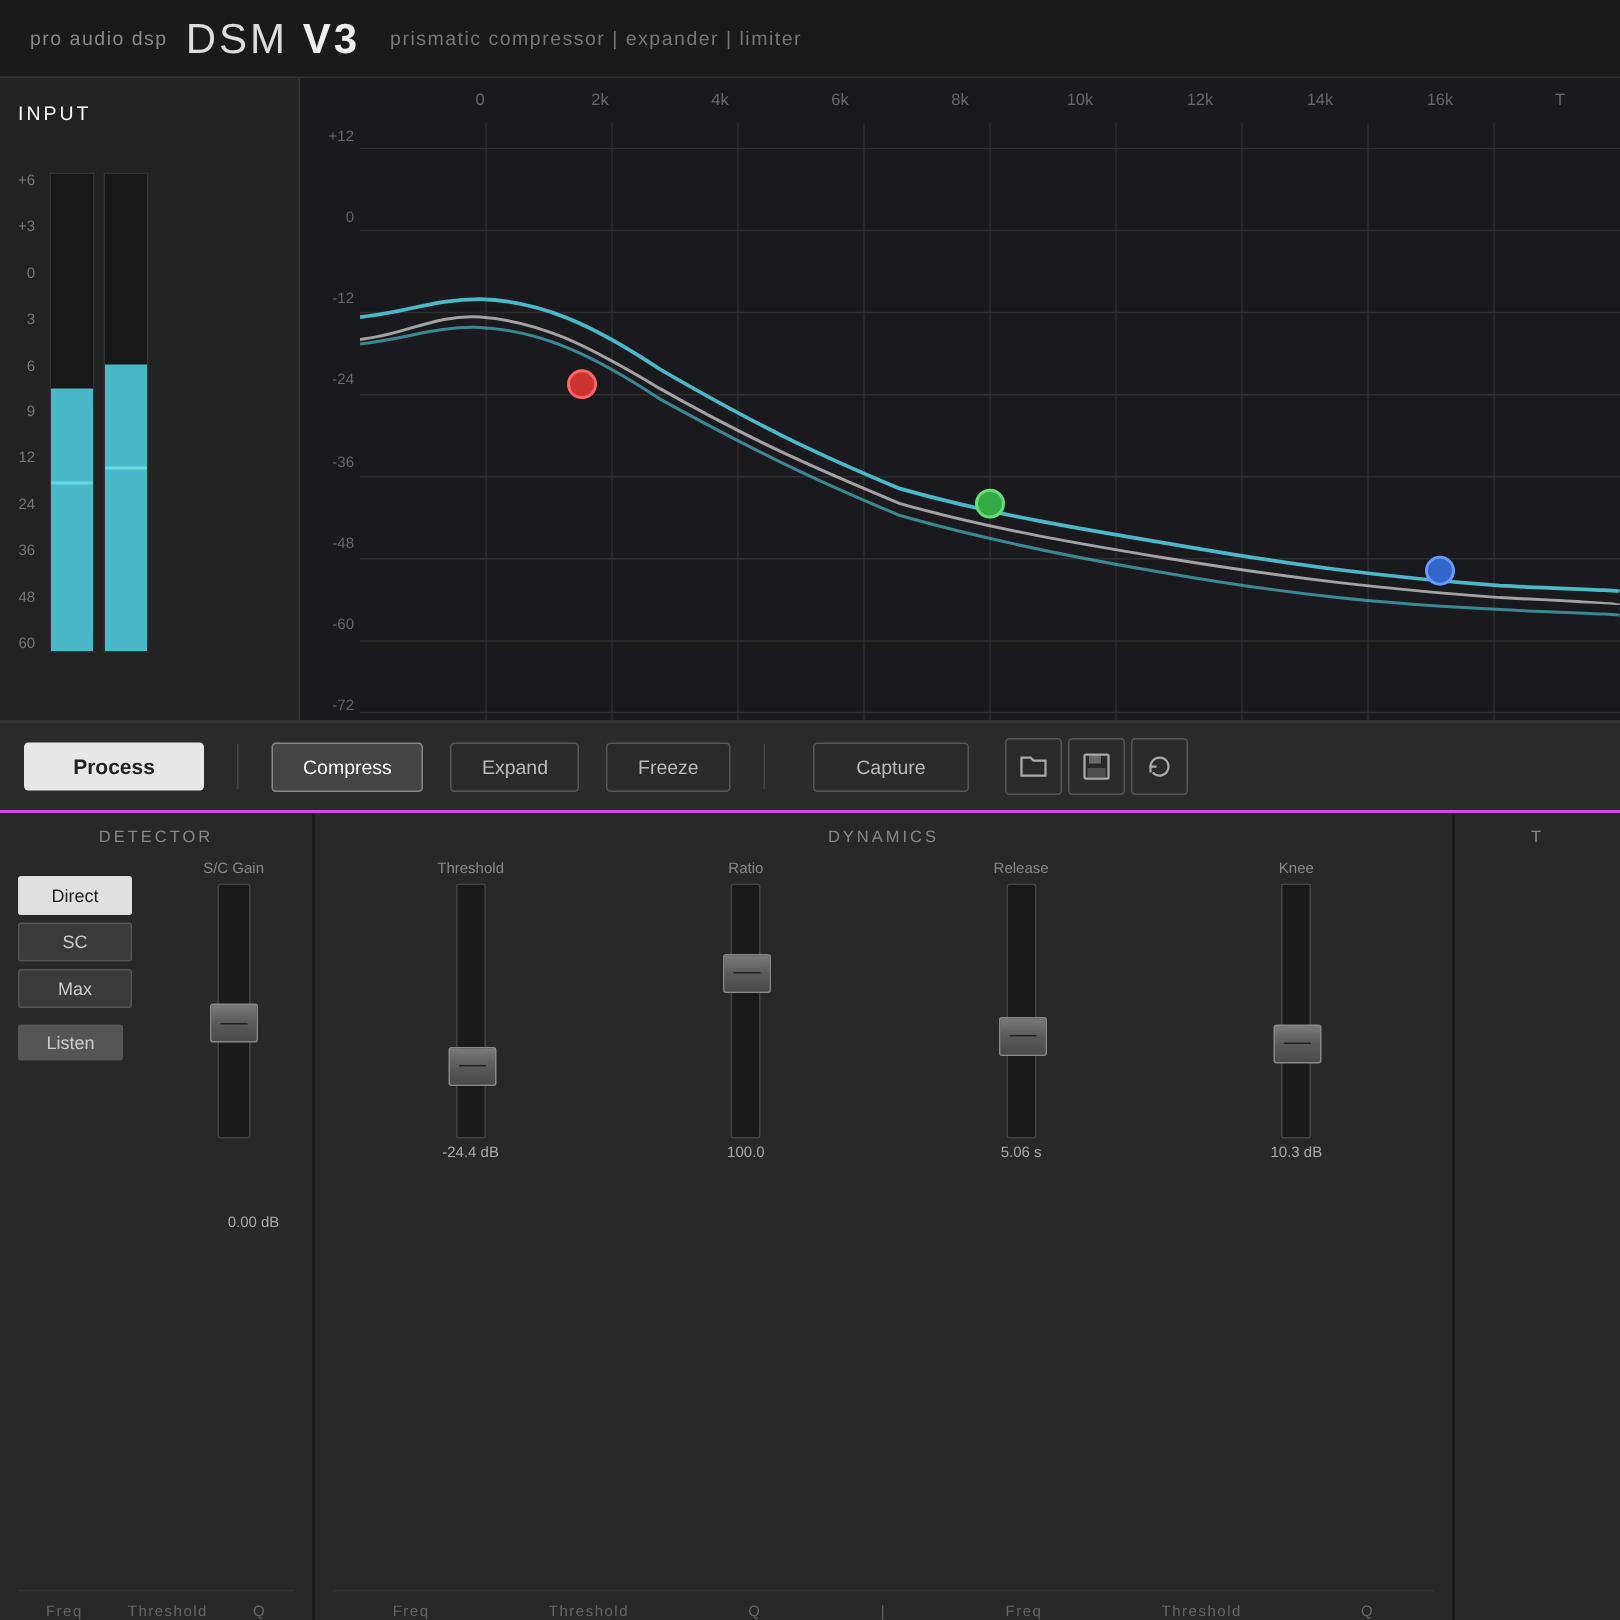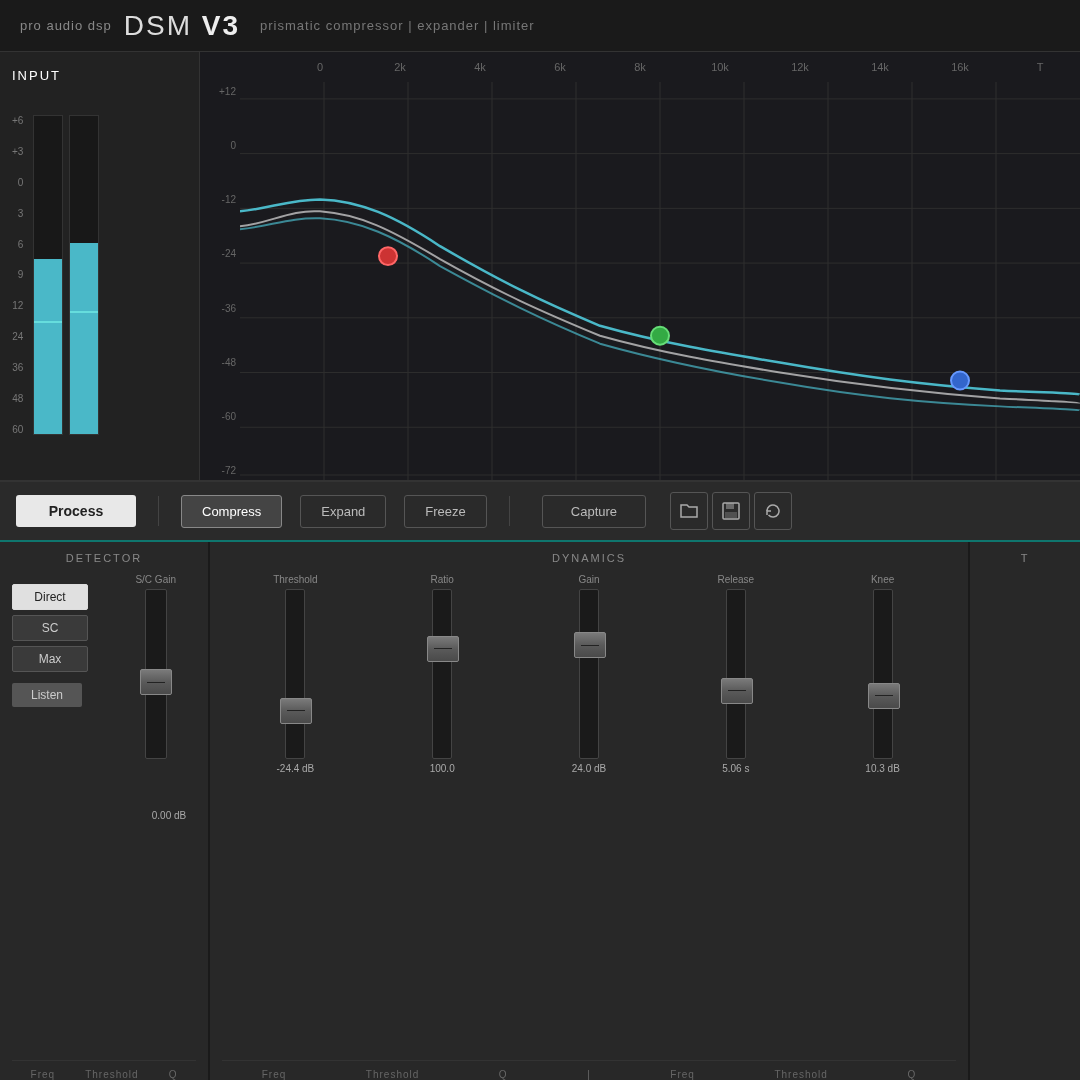--- a/index.html
+++ b/index.html
@@ -157,21 +157,21 @@
     }
 
     
     .control-bar {
       height: 60px;
       background: #2a2a2a;
       display: flex;
       align-items: center;
       padding: 0 16px;
       gap: 18px;
-      border-bottom: 2px solid #0f766e;
+      border-bottom: 2px solid #d946ef;
     }
     .btn-process {
       background: #e8e8e8;
       color: #222;
       border: none;
       padding: 8px 28px;
       font-size: 14px;
       font-weight: bold;
       border-radius: 3px;
       cursor: pointer;
@@ -538,27 +538,20 @@
       </div>
 
       <div class="dyn-col">
         <div class="fader-label">Ratio</div>
         <div class="fader-track" style="height:170px;">
           <div class="fader-thumb" style="top:35%; transform:translateY(-50%);"></div>
         </div>
         <div class="fader-value">100.0</div>
       </div>
 
-      <div class="dyn-col">
-        <div class="fader-label">Gain</div>
-        <div class="fader-track" style="height:170px;">
-          <div class="fader-thumb" style="top:33%; transform:translateY(-50%);"></div>
-        </div>
-        <div class="fader-value">24.0 dB</div>
-      </div>
 
 
       <div class="dyn-col">
         <div class="fader-label">Release</div>
         <div class="fader-track" style="height:170px;">
           <div class="fader-thumb" style="top:60%; transform:translateY(-50%);"></div>
         </div>
         <div class="fader-value">5.06 s</div>
       </div>
 

